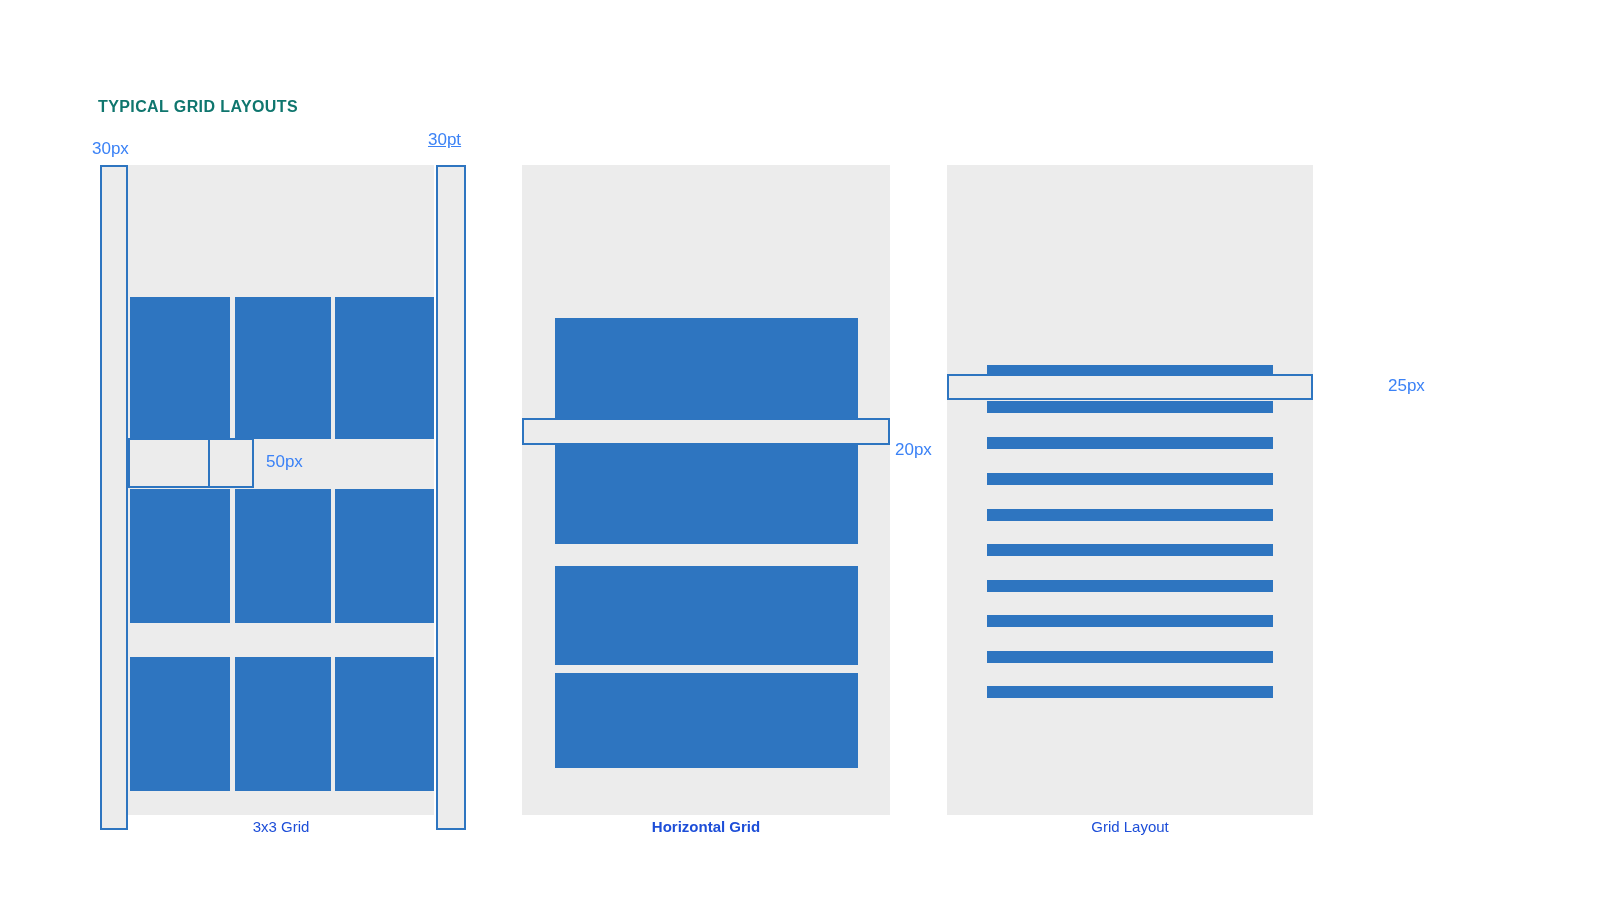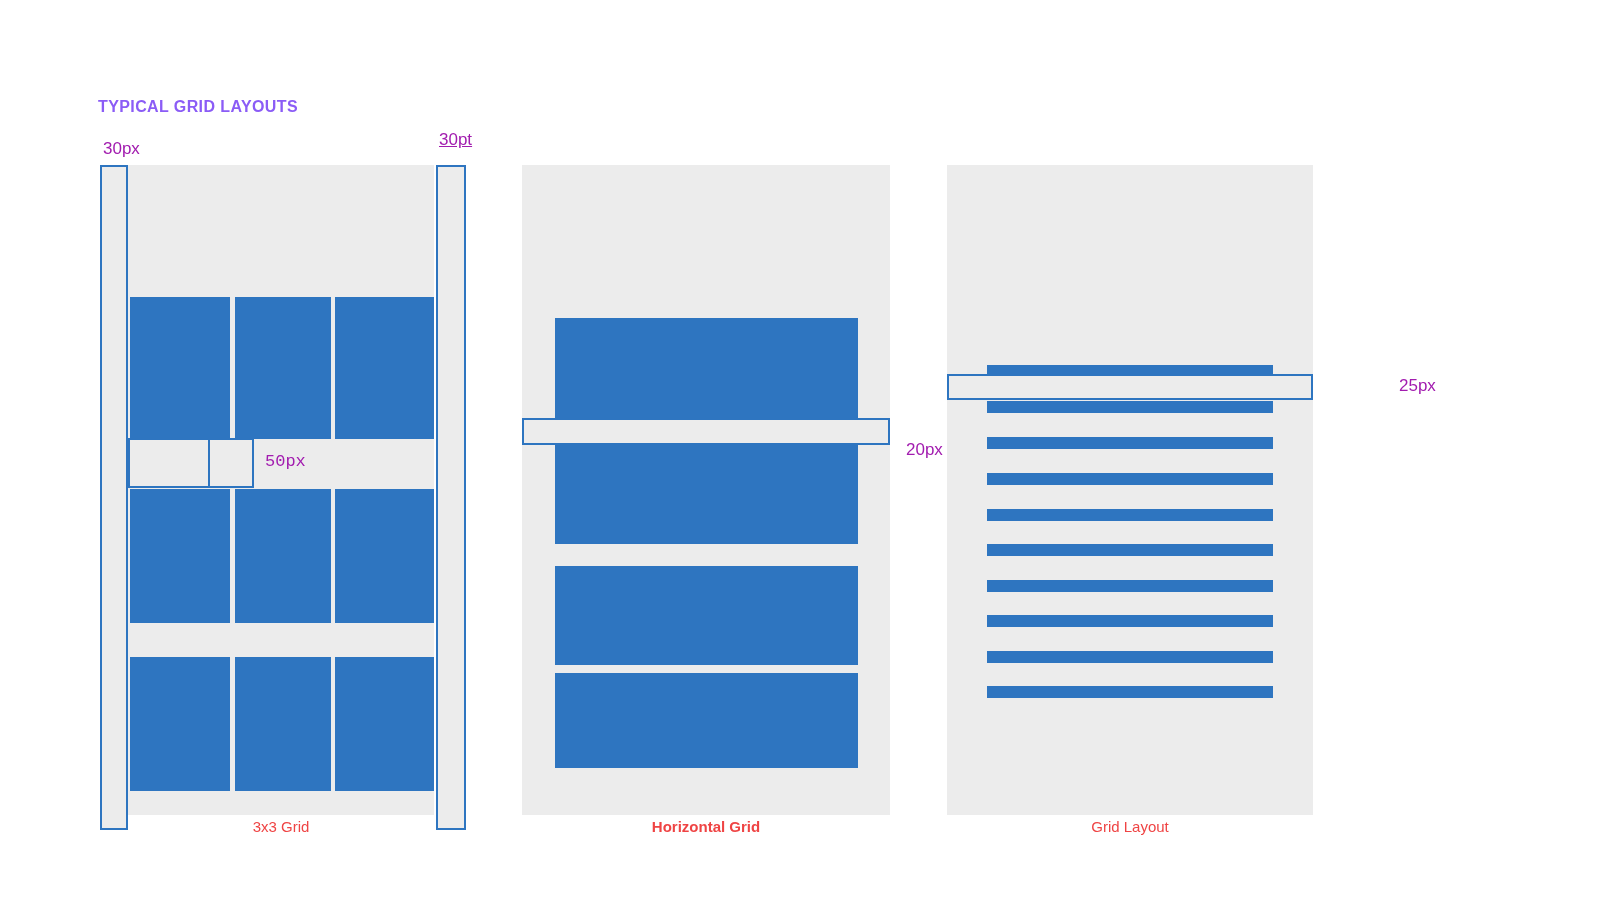--- a/index.html
+++ b/index.html
@@ -16,38 +16,38 @@
   }
 
   
   #page-title {
     position: absolute;
     left: 98px;
     top: 98px;
     font-size: 16px;
     font-weight: bold;
     letter-spacing: 0.4px;
-    color: #8b5cf6;
+    color: #0f766e;
     white-space: nowrap;
   }
 
   
   .panel {
     position: absolute;
     background: #ECECEC;
   }
   #panel-grid3x3   { left: 128px; top: 165px; width: 306px; height: 650px; }
   #panel-horizontal{ left: 522px; top: 165px; width: 368px; height: 650px; }
   #panel-list      { left: 947px; top: 165px; width: 366px; height: 650px; }
 
   .panel-caption {
     position: absolute;
     top: 818px;
     font-size: 15px;
-    color: #ef4444;
+    color: #1d4ed8;
     text-align: center;
     white-space: nowrap;
   }
   #caption-grid3x3   { left: 128px; width: 306px; }
   #caption-horizontal{ left: 522px; width: 368px; font-weight: bold; }
   #caption-list      { left: 947px; width: 366px; }
 
   
   .block {
     position: absolute;
@@ -57,42 +57,41 @@
   
   .measure-box {
     position: absolute;
     background: #ECECEC;
     border: 2px solid #2E75C0;
     box-sizing: border-box;
   }
   .measure-label {
     position: absolute;
     font-size: 17px;
-    color: #a21caf;
+    color: #3b82f6;
     white-space: nowrap;
-    margin-left: 11px;
   }
 
   
   
   .g-c1 { left: 130px; width: 100px; }
   .g-c2 { left: 235px; width: 96px; }
   .g-c3 { left: 335px; width: 99px; }
   .g-r1 { top: 297px;  height: 142px; }
   .g-r2 { top: 489px;  height: 134px; }
   .g-r3 { top: 657px;  height: 134px; }
 
   
   #bar-left  { left: 100px; top: 165px; width: 28px;  height: 665px; }
   #bar-right { left: 436px; top: 165px; width: 30px;  height: 665px; }
 
   
   #gap-box-a { left: 128px; top: 438px; width: 82px;  height: 50px; }
   #gap-box-b { left: 208px; top: 438px; width: 46px;  height: 50px; }
-  #label-50px{ left: 254px; top: 452px; font-family: Liberation Mono, monospace; }
+  #label-50px{ left: 266px; top: 452px; }
 
   
   .h-block { left: 555px; width: 303px; }
   #h-block-1 { top: 318px; height: 100px; }
   #h-block-2 { top: 444px; height: 100px; }
   #h-block-3 { top: 566px; height: 99px;  }
   #h-block-4 { top: 673px; height: 95px;  }
 
   #gap-box-h { left: 522px; top: 418px; width: 368px; height: 27px; }
   #label-20px{ left: 895px; top: 440px; }

